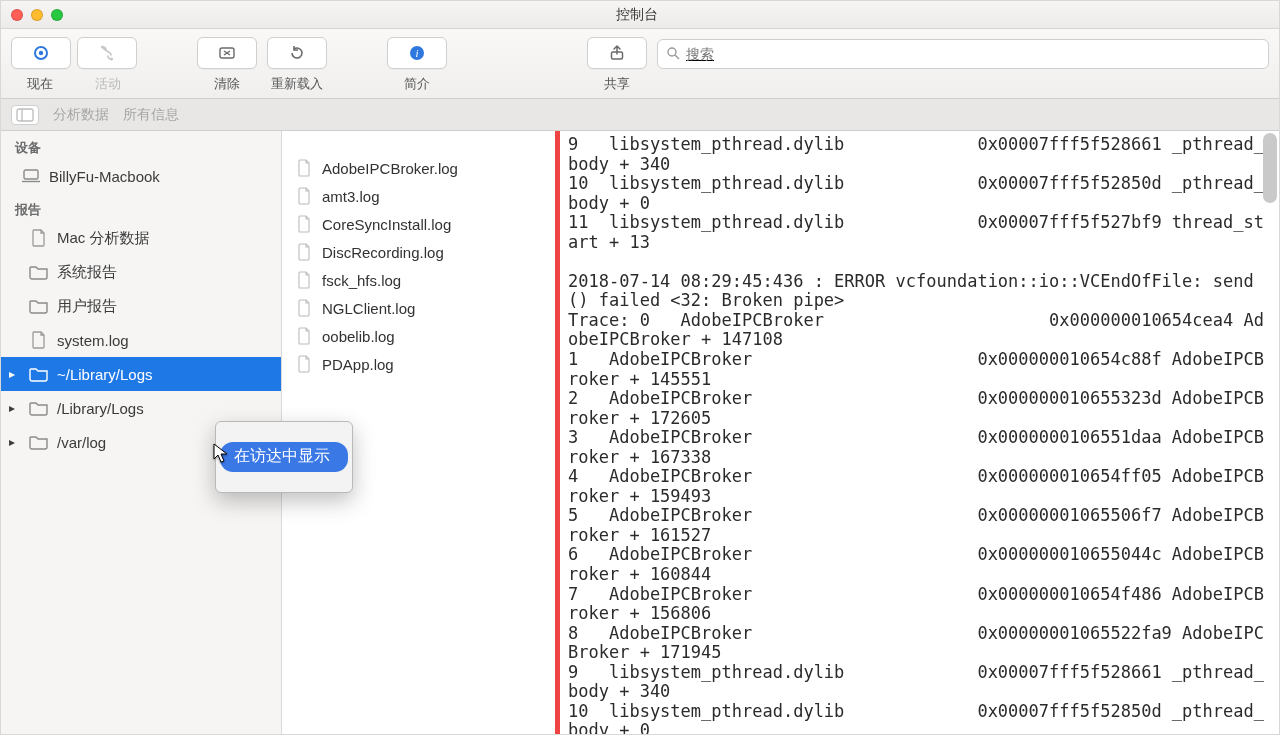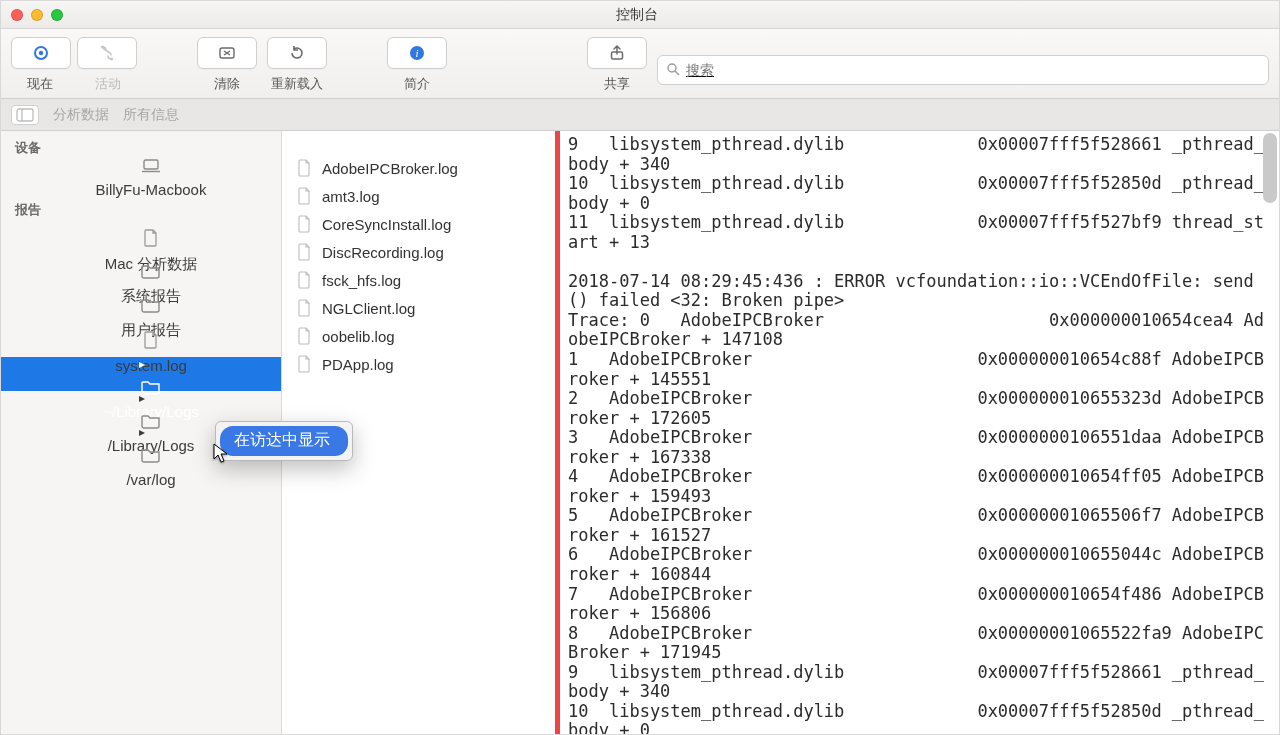--- a/index.html
+++ b/index.html
@@ -15,47 +15,47 @@
   .toolbar { height:70px; background:linear-gradient(#f9f8f7,#f0efee); border-bottom:1px solid #cfcfcf; display:flex; align-items:flex-start; padding:8px 10px 0 10px; gap:10px;}
   .tb-group{ display:flex; flex-direction:column; align-items:center;}
   .tb-row { display:flex; gap:6px;}
   .tb-btn { height:32px; min-width:60px; padding:0 12px; background:#fff; border:1px solid #cfcfcf; border-radius:6px; display:flex; align-items:center; justify-content:center; font-size:15px; color:#5b5b5b; box-shadow:0 1px 0 rgba(0,0,0,0.03);}
   .tb-btn.disabled{ color:#bdbdbd;}
   .tb-label{ font-size:13px; color:#555; margin-top:6px;}
   .tb-label.dim{ color:#bbb;}
   .spacer-sm{width:40px;}
   .spacer-flex{flex:0 0 auto; width:120px;}
   .search-wrap{ flex:1; display:flex; align-items:flex-start;}
-  .search{ flex:1; height:30px; border:1px solid #cfcfcf; border-radius:6px; background:#fff; display:flex; align-items:center; padding:0 8px; margin-top:18px;text-decoration:underline;}
+  .search{ flex:1; height:30px; border:1px solid #cfcfcf; border-radius:6px; background:#fff; display:flex; align-items:center; padding:0 8px; margin-top:2px;text-decoration:underline;}
   .search input{ border:none; outline:none; font-size:14px; flex:1; color:#333;}
   .sicon{ color:#9a9a9a; font-size:14px; margin-right:6px;}
   
   .filterbar{ height:32px; background:#e8e7e6; border-bottom:1px solid #cfcfcf; display:flex; align-items:center; padding-left:10px; gap:14px;}
   .fb-seg{ width:28px; height:20px; border:1px solid #cfcfcf; border-radius:4px; background:#fff; display:flex; align-items:center; justify-content:center;}
   .fb-tab{ font-size:14px; color:#a6a6a6;}
   
   .body{ flex:1; display:flex; min-height:0;}
   .sidebar{ width:281px; background:#f6f5f4; border-right:1px solid #dadada; overflow:hidden; font-size:15px; color:#3b3b3b;}
   .sb-section{ padding:8px 10px 2px 14px; font-size:13px; color:#6b6b6b; font-weight:600;}
-  .sb-item{ display:flex; align-items:center; height:34px; padding-left:20px; gap:8px;flex-direction:column;}
+  .sb-item{ display:flex; align-items:center; height:34px; padding-left:20px; gap:8px;}
   .sb-item.indent{ padding-left:20px;}
   .sb-item.selected{ background:#1e79e7; color:#fff;}
   .sb-item .disclosure{ width:12px; display:inline-block; font-size:12px; color:inherit; margin-left:-12px;}
   .icn{ width:20px; height:18px; display:inline-flex; align-items:center; justify-content:center;}
   .icn svg{ display:block;}
   
   .filelist{ width:278px; border-right:5px solid #ef4444; overflow:auto; padding-top:23px;}
   .row{ display:flex; align-items:center; height:28px; padding-left:12px; gap:8px; font-size:15px; color:#323232;}
   
   .logpane{ flex:1; overflow:auto; position:relative;}
   .logtext{ font-family: Menlo, Consolas, monospace; font-size:17px; line-height:1.15; color:#2b2b2b; padding:4px 8px 8px 8px; white-space:pre-wrap; word-break:break-all;}
   .vscroll{ position:absolute; right:2px; top:2px; width:14px; height:70px; background:#c9c9c9; border-radius:7px;}
   
   .ctxmenu{ position:absolute; left:215px; top:421px; background:#f3f3f3; border:1px solid #b9b9b9; border-radius:6px; box-shadow:0 8px 22px rgba(0,0,0,0.25); padding:4px 0; z-index:50;}
-  .ctxitem{ background:#3a78e6; color:#fff; font-size:16px; padding:4px 18px 5px 14px; margin:0 4px; border-radius:13px;}
+  .ctxitem{ background:#3a78e6; color:#fff; font-size:16px; padding:4px 18px 5px 14px; margin:16px 4px; border-radius:13px;}
   .cursor{ position:absolute; left:213px; top:443px; z-index:60; pointer-events:none;}
   .cursor svg{ filter:drop-shadow(0 1px 1px rgba(0,0,0,0.4));}
   
   .fold-svg{ fill:none; stroke:#8a8a8a; stroke-width:1.4;}
   .file-svg{ fill:none; stroke:#9a9a9a; stroke-width:1.3;}
 </style>
 </head>
 <body>
 
 <div class="window">

